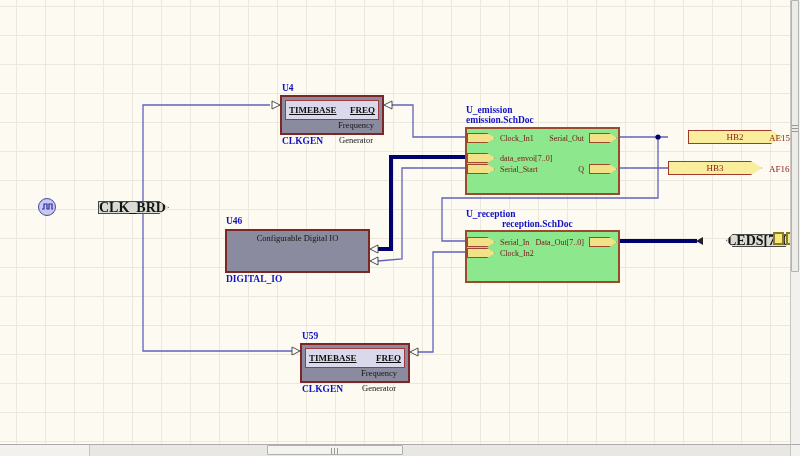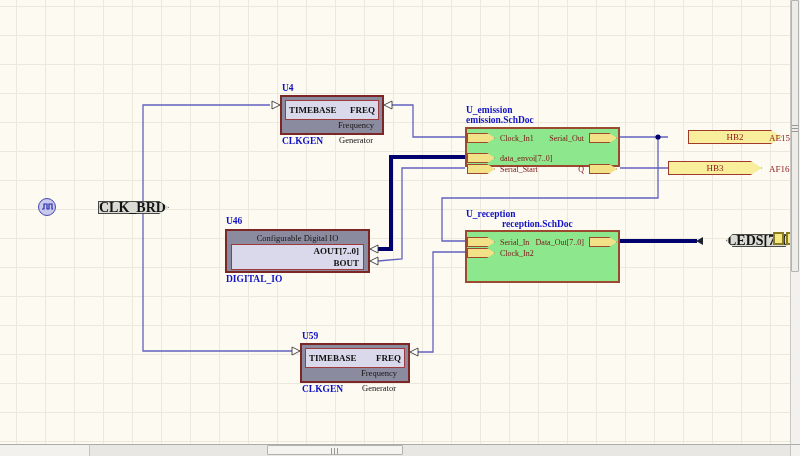--- a/index.html
+++ b/index.html
@@ -7,21 +7,21 @@
     font-family:"Liberation Serif", serif;
     background-color:#FCFAF1;
     background-image:linear-gradient(#ECE8DB 1px, transparent 1px),
                      linear-gradient(90deg,#ECE8DB 1px, transparent 1px);
     background-size:29px 29px;background-position:-13px 6px;}
   svg.wires{position:absolute;left:0;top:0;z-index:1;}
   
   .comp{position:absolute;z-index:2;background:#8B8B9F;border:2px solid #7C2626;box-sizing:border-box;}
   .comp-inner{position:absolute;background:#D9D9EB;border:1px solid #A03A3A;box-sizing:border-box;
     font-weight:bold;font-size:9px;color:#101010;}
-  .inner-row{display:flex;justify-content:space-between;align-items:center;padding:0 3px;height:100%;}
+  .inner-row{display:flex;justify-content:space-between;align-items:center;padding:0 3px;height:100%;text-decoration:underline;}
   .comp-sub{position:absolute;left:0;right:0;bottom:0;height:15px;line-height:15px;
     text-align:center;font-size:8.5px;color:#151515;padding-left:48px;}
   .comp-title{position:absolute;left:0;right:0;top:0;height:14px;line-height:14px;
     text-align:center;font-size:8.5px;color:#151515;}
   .pins-col{display:flex;flex-direction:column;justify-content:space-around;align-items:flex-end;
     height:100%;padding-right:4px;box-sizing:border-box;}
   .blue-lbl{position:absolute;z-index:3;color:#1212C4;font-size:9.5px;font-weight:bold;white-space:nowrap;}
   
   .sheet{position:absolute;z-index:2;background:#8DE88D;border:2px solid #9C4A2F;box-sizing:border-box;}
   .entry{position:absolute;height:10px;display:flex;align-items:center;}
@@ -113,32 +113,26 @@
         <span>FREQ</span>
       </div>
     </div>
     <div class="comp-sub">Frequency Generator</div>
   </div>
   <div class="blue-lbl" style="left:302px;top:384px;">CLKGEN</div>
 
   <div class="blue-lbl" style="left:226px;top:216px;">U46</div>
   <div class="comp" style="left:225px;top:229px;width:145px;height:44px;">
     <div class="comp-title">Configurable Digital IO</div>
-    <div class="comp-inner" style="left:4px;top:13px;width:133px;height:26px;">
-      <div class="pins-col">
-        <span>AOUT[7..0]</span>
-        <span>BOUT</span>
-      </div>
-    </div>
   </div>
   <div class="blue-lbl" style="left:226px;top:274px;">DIGITAL_IO</div>
 
   <div class="blue-lbl" style="left:466px;top:105px;font-weight:bold;">U_emission</div>
   <div class="blue-lbl" style="left:466px;top:115px;">emission.SchDoc</div>
-  <div class="sheet" style="left:465px;top:127px;width:155px;height:40px;">
+  <div class="sheet" style="left:465px;top:127px;width:155px;height:68px;">
     <div class="entry left" style="left:0;top:4px;">
       <span class="entry-arrow"></span>
       <span class="entry-text">Clock_In1</span>
     </div>
     <div class="entry left" style="left:0;top:24px;">
       <span class="entry-arrow"></span>
       <span class="entry-text">data_envoi[7..0]</span>
     </div>
     <div class="entry left" style="left:0;top:35px;">
       <span class="entry-arrow"></span>

